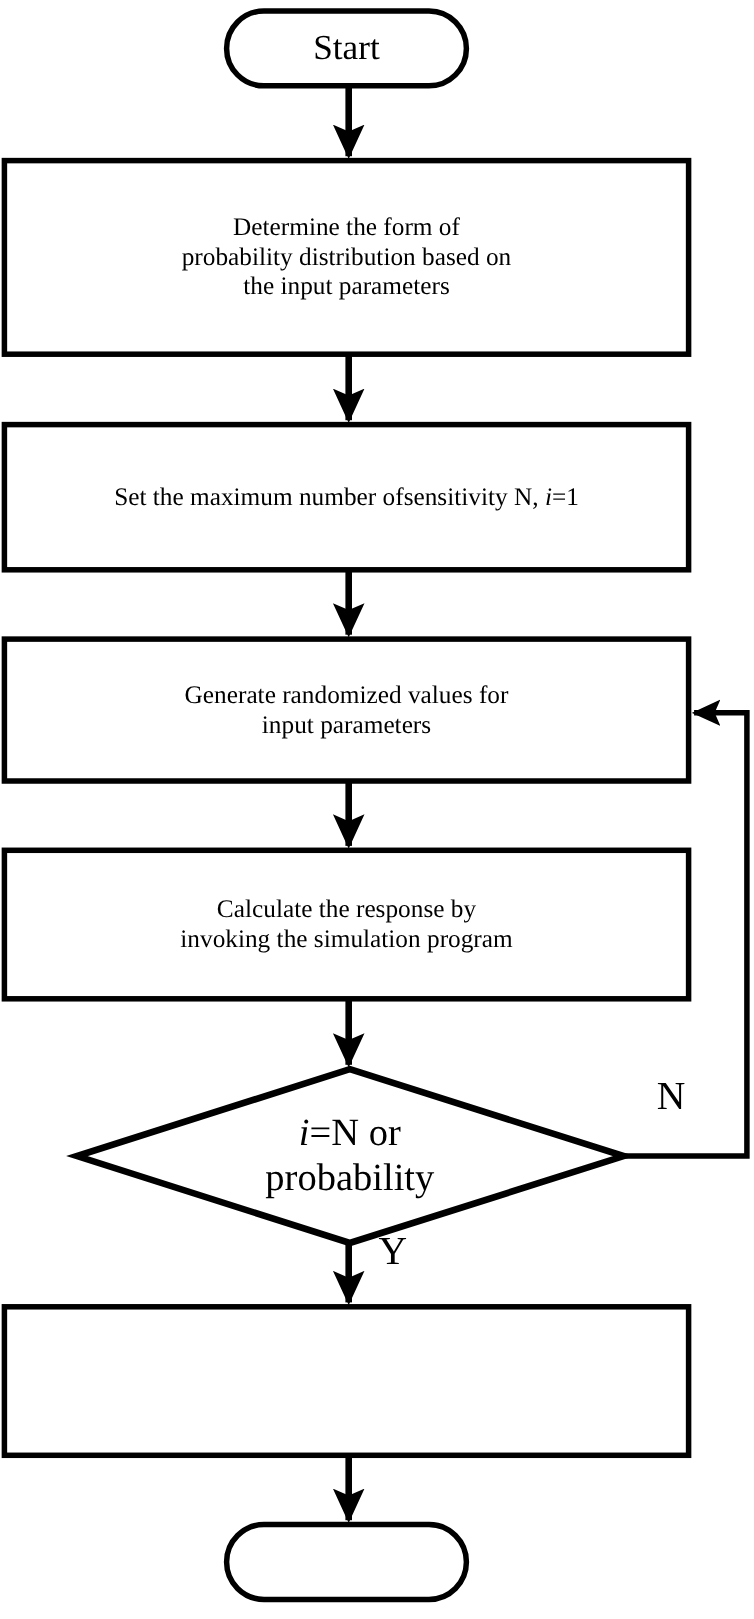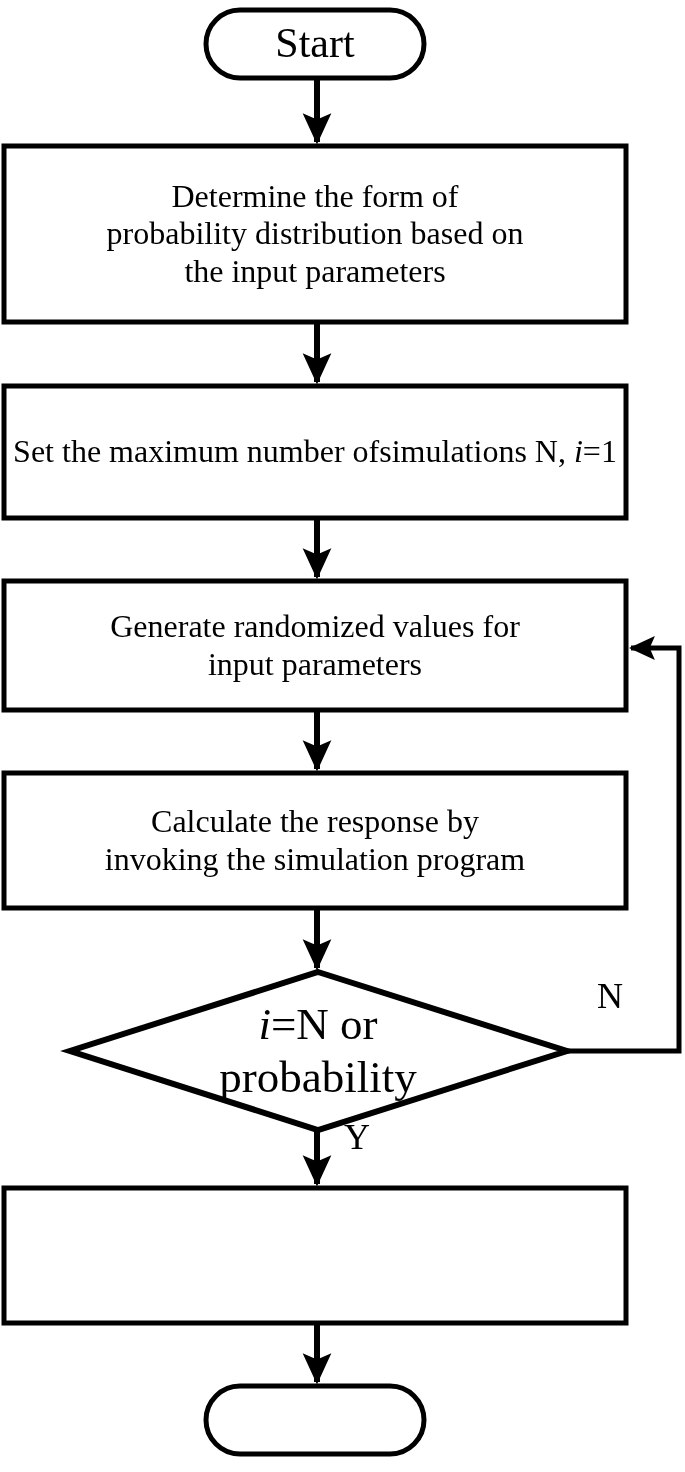--- a/index.html
+++ b/index.html
@@ -30,23 +30,23 @@
     display: flex;
     align-items: center;
     justify-content: center;
     text-align: center;
     color: #000000;
     line-height: 1.17;
     white-space: pre-line;
     pointer-events: none;
     font-family: "Liberation Serif", "DejaVu Serif", serif;
   }
-  .terminator-label { font-size: 42px; }
-  .process-label    { font-size: 32px; }
-  .decision-label   { font-size: 45px; }
+  .terminator-label { font-size: 32px; }
+  .process-label    { font-size: 23px; }
+  .decision-label   { font-size: 35px; }
   .edge-label {
     position: absolute;
     color: #000000;
     font-size: 36px;
     font-family: "Liberation Serif", "DejaVu Serif", serif;
     line-height: 1;
   }
 </style>
 </head>
 <body>
@@ -94,21 +94,21 @@
   </svg>
 
   <div class="node-label terminator-label" style="left:206px; top:10px; width:218px; height:68px;">Start</div>
 
   <div class="node-label process-label" style="left:4px; top:146px; width:622px; height:176px;">Determine the form of
 probability distribution based on
 the input parameters</div>
 
   <div class="node-label process-label" style="left:4px; top:386px; width:622px; height:132px; flex-direction:row;">
     <span>Set the maximum number of</span>
-    <span><span>simulations N, </span><i>i</i><span>=1</span></span>
+    <span><span>sensitivity N, </span><i>i</i><span>=1</span></span>
   </div>
 
   <div class="node-label process-label" style="left:4px; top:581px; width:622px; height:129px;text-align:center;">Generate randomized values for
 input parameters</div>
 
   <div class="node-label process-label" style="left:4px; top:773px; width:622px; height:135px;">Calculate the response by
 invoking the simulation program</div>
 
   <div class="node-label decision-label" style="left:140px; top:985px; width:356px; height:132px; flex-direction:column;">
     <span><i>i</i><span>=N or</span></span>

